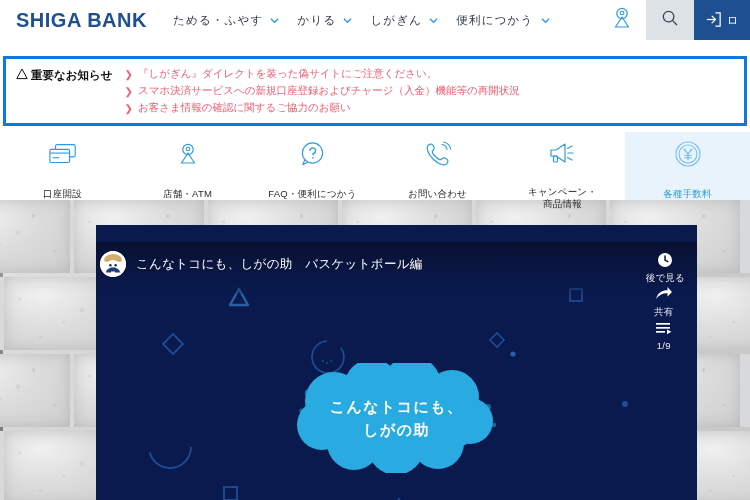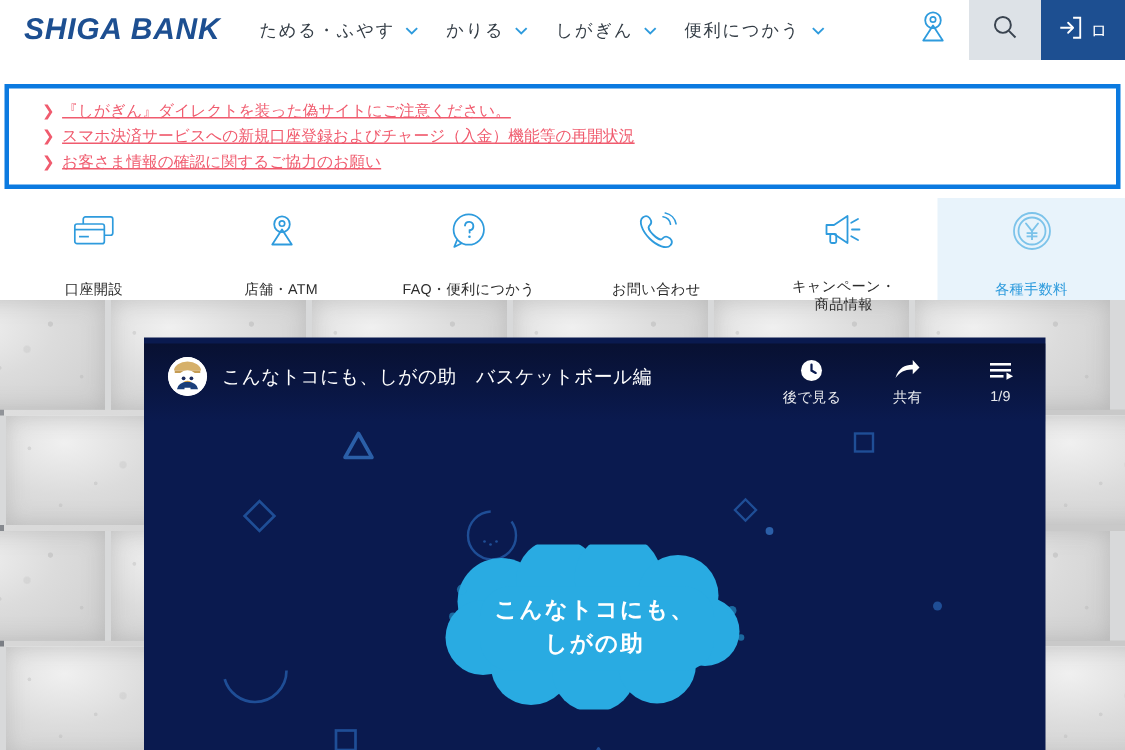--- a/index.html
+++ b/index.html
@@ -20,21 +20,20 @@
     z-index: 20;
   }
   .brand {
     margin-left: 16px;
     font-family: "Liberation Sans", sans-serif;
     font-size: 20px;
     font-weight: bold;
     letter-spacing: 0.5px;
     color: #1d4f91;
     white-space: nowrap;
-    font-style: italic;
   }
   .nav-main { display: flex; align-items: flex-end; margin-left: 26px; }
   .nav-item {
     display: flex; align-items: center;
     font-size: 11.5px; color: #333c45;
     margin-right: 18px; cursor: pointer; white-space: nowrap;
     letter-spacing: 1.2px;
   }
   .nav-item .chev {
     margin-left: 7px; display: inline-block;
@@ -76,21 +75,21 @@
     white-space: nowrap; padding-top: 1px;
   }
   .notice-title .warn-ic { margin-right: 3px; display: inline-block; }
   .notice-links { margin-left: 12px; }
   .notice-link {
     display: flex; align-items: center;
     font-size: 10.5px; color: #f05b6e;
     margin-bottom: 3px; cursor: pointer; white-space: nowrap;
   }
   .notice-link .arr { color: #f05b6e; margin-right: 5px; font-size: 10px; }
-  .notice-link .lk { text-decoration: underline; }
+  .notice-link .lk { }
 
   
   .iconbar {
     position: absolute; top: 132px; left: 0;
     width: 750px; height: 68px;
     background: #ffffff;
     display: flex; z-index: 14;
   }
   .ib-item {
     flex: 1 1 0;
@@ -144,39 +143,39 @@
 
   
   .player {
     position: absolute; left: 96px; top: 225px;
     width: 601px; height: 275px;
     background: #0a1a4f;
     overflow: hidden;
     z-index: 10;
   }
   .player-top {
-    position: absolute; top: 4px; left: 0; width: 601px; height: 52px;
+    position: absolute; top: 17px; left: 0; width: 601px; height: 52px;
     background: linear-gradient(180deg, rgba(8,16,48,.95) 0%, rgba(10,26,79,.25) 100%);
     display: flex; align-items: flex-start;
-    padding: 9px 12px 0 16px;
+    padding: 9px 12px 0 4px;
     z-index: 4;
   }
   .avatar {
     width: 26px; height: 26px; border-radius: 50%;
     background: #ffffff; flex: 0 0 auto;
     overflow: hidden; position: relative;
   }
   .video-title {
     margin-left: 10px; color: #ffffff;
     font-size: 12.5px; line-height: 26px;
     letter-spacing: .3px; white-space: nowrap;
     cursor: pointer;
   }
   .player-ctrls {
-    margin-left: auto; display: flex; align-items: flex-start;
+    margin-left: auto; display: flex; align-items: flex-start; flex-direction: column;
   }
   .pc-btn {
     display: flex; flex-direction: column; align-items: center;
     margin-left: 26px; cursor: pointer; min-width: 36px;
   }
   .pc-ic { height: 18px; display: flex; align-items: center; justify-content: center; }
   .pc-label { margin-top: 3px; color: #e9eaee; font-size: 9.5px; letter-spacing: .2px; }
 
   .vid-stage { position: absolute; inset: 0; z-index: 1; }
   .shape { position: absolute; }
@@ -265,20 +264,28 @@
             <path d="M8.5 6.5 L12 10 L8.5 13.5" fill="none" stroke="#ffffff" stroke-width="1.3" stroke-linejoin="round" stroke-linecap="round"></path>
           </svg>
         </span>
         <span class="lg-label">ロ</span>
       </div>
     </div>
   </div>
 
   <div class="notice">
     <div class="notice-inner">
+      <div class="notice-title">
+        <span class="warn-ic">
+          <svg width="12" height="12" viewBox="0 0 12 12">
+              <path d="M6 1 L11.2 10.6 L0.8 10.6 Z" fill="none" stroke="#111" stroke-width="1"></path>
+            </svg>
+        </span>
+        <span>重要なお知らせ</span>
+      </div>
       <div class="notice-links">
         <div class="notice-link">
           <span class="arr">❯</span>
           <span class="lk">『しがぎん』ダイレクトを装った偽サイトにご注意ください。</span>
         </div>
         <div class="notice-link">
           <span class="arr">❯</span>
           <span class="lk">スマホ決済サービスへの新規口座登録およびチャージ（入金）機能等の再開状況</span>
         </div>
         <div class="notice-link">

